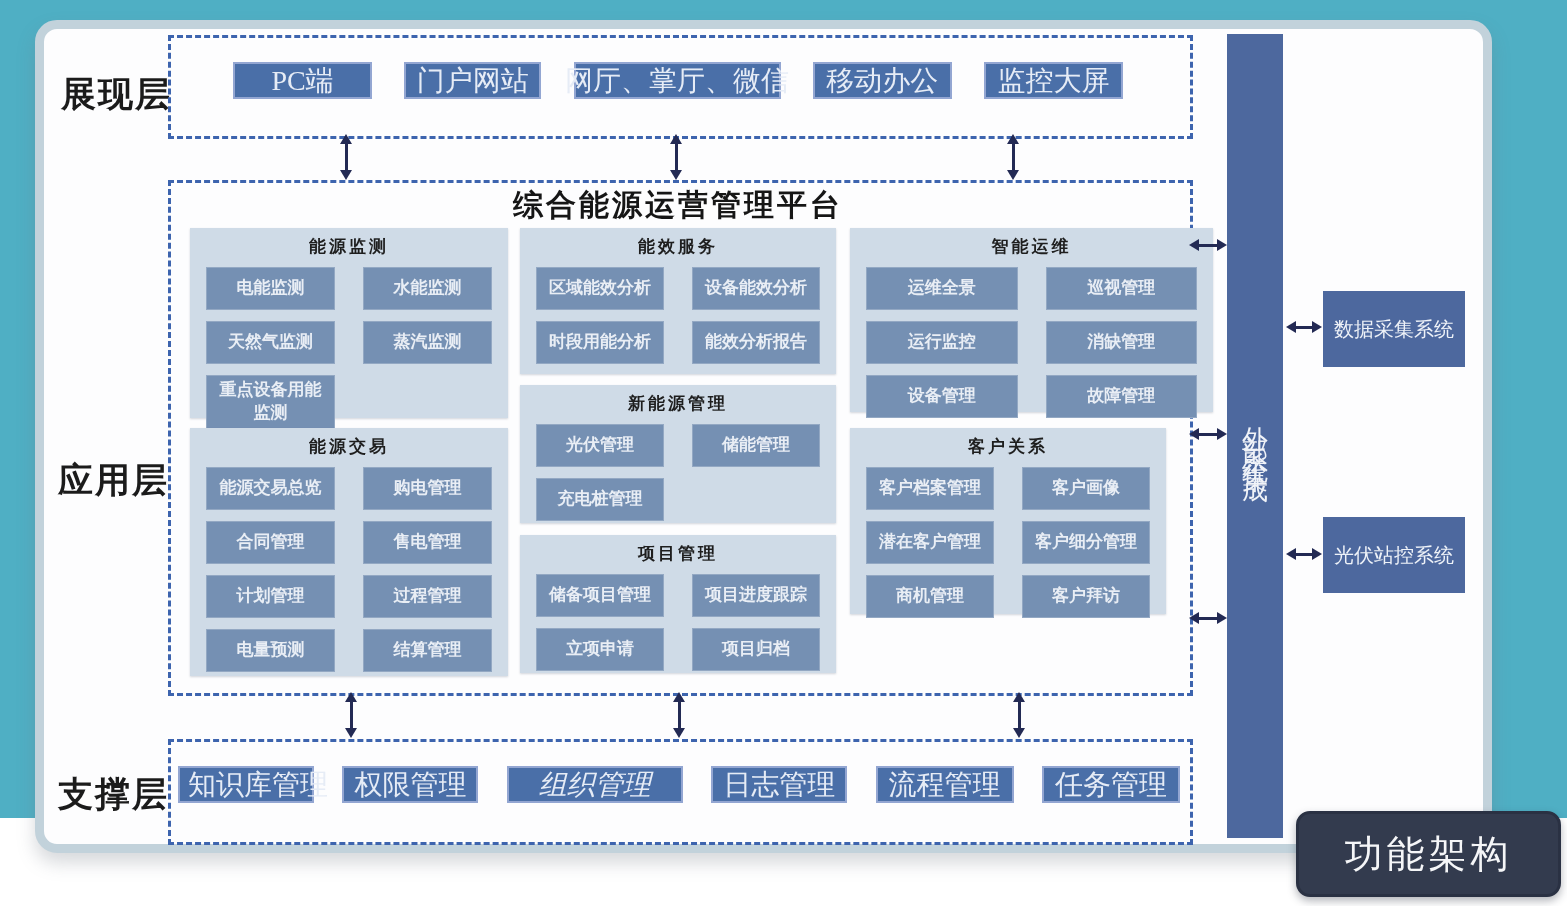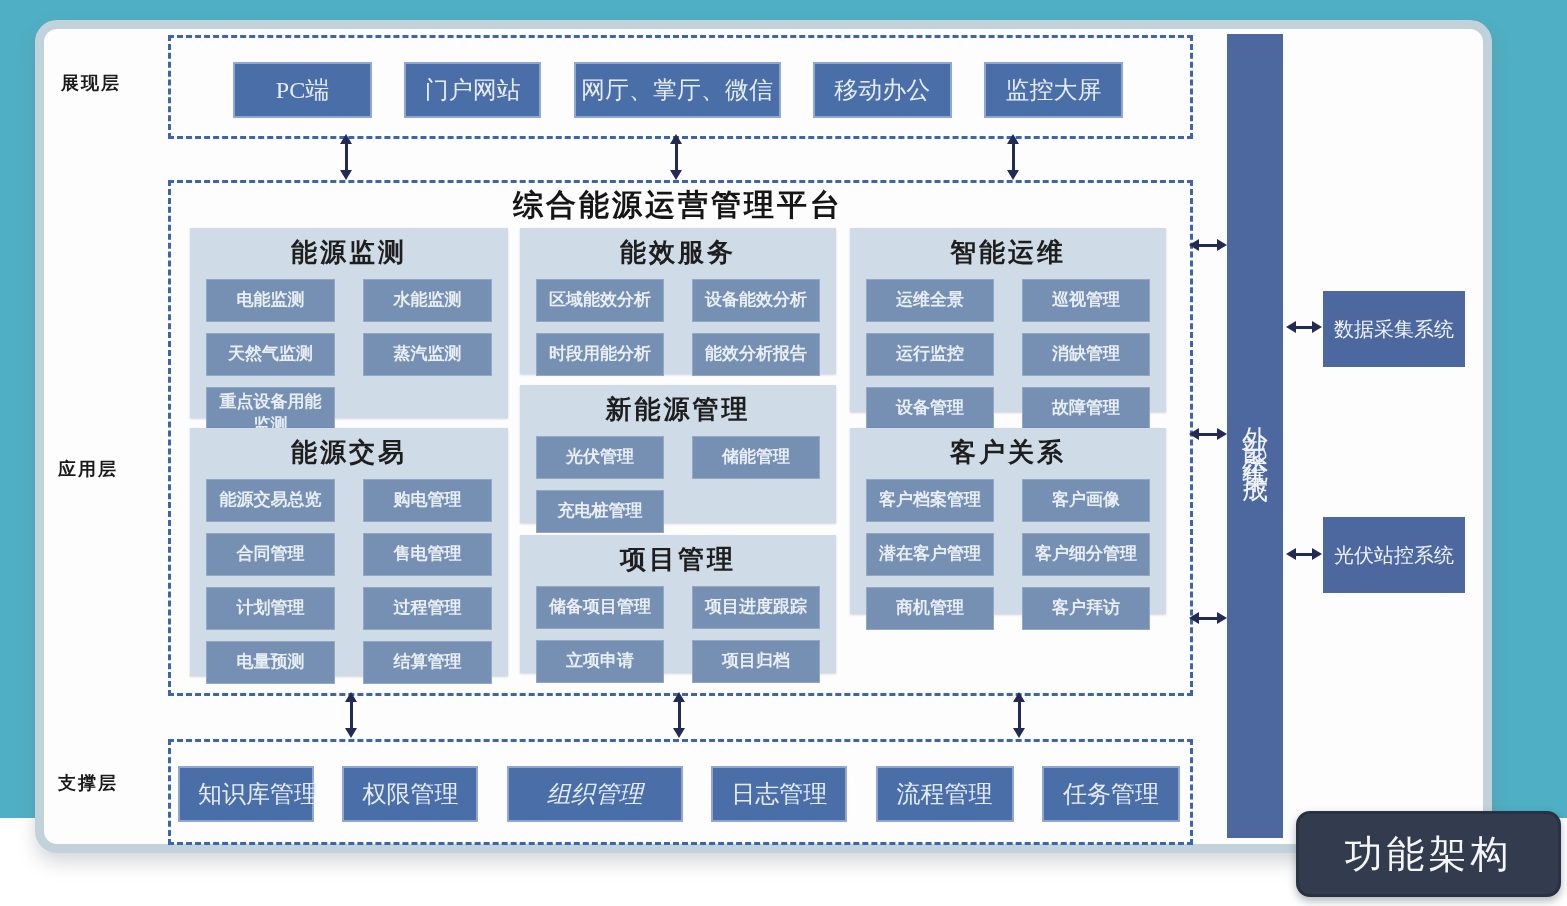--- a/index.html
+++ b/index.html
@@ -15,50 +15,50 @@
 
   
   .card{
     position:absolute;left:35px;top:20px;width:1439px;height:815px;
     background:#fdfdfe;border:9px solid #c2d2db;border-radius:22px;
     box-shadow:0 10px 18px rgba(110,120,130,.28);
   }
 
   
   .layer-label{
-    position:absolute;font-size:18px;font-weight:bold;color:#1b1b1b;
+    position:absolute;font-size:35px;font-weight:bold;color:#1b1b1b;
     letter-spacing:2px;white-space:nowrap;
   }
 
   
   .dashed-box{position:absolute;border:3px dashed #3d64ae;background:transparent;}
 
   
   .dark-row{position:absolute;display:flex;justify-content:space-between;align-items:center;}
   .dark-box{
     background:#4a6fa8;border:2px solid #93a6d2;color:#e6ecf6;
-    font-family:"Liberation Serif", serif;font-size:24px;
+    font-family:"Liberation Serif", serif;font-size:28px;
     display:flex;align-items:center;justify-content:center;
-    height:56px;text-align:center;box-sizing:border-box;white-space:nowrap;
+    height:37px;text-align:center;box-sizing:border-box;white-space:nowrap;
   }
 
   
   .platform-title{
     position:absolute;left:168px;top:185px;width:1020px;text-align:center;
     font-size:30px;font-weight:bold;color:#161616;letter-spacing:3px;
   }
 
   
   .panel{
     position:absolute;background:#cfdbe7;box-sizing:border-box;
     padding:5px 16px 10px 16px;box-shadow:0 1px 2px rgba(80,90,110,.25);
   }
   .panel-title{
     margin:2px 0 9px 0;text-align:center;font-family:"Liberation Serif", serif;
-    font-size:26px;font-weight:bold;color:#1e1e1e;letter-spacing:3px;
+    font-size:17px;font-weight:bold;color:#1e1e1e;letter-spacing:3px;
   }
   .panel-grid{display:grid;grid-template-columns:1fr 1fr;gap:11px 28px;}
   .mbox{
     background:#7590b3;color:#e9eef5;font-family:"Liberation Serif", serif;
     font-size:17px;min-height:43px;padding:4px 9px;box-sizing:content-box;
     display:flex;align-items:center;justify-content:center;text-align:center;
     line-height:1.35;box-shadow:inset 0 0 0 1px rgba(255,255,255,.22);
   }
   .panel-grid .mbox{padding:4px 8px;box-sizing:border-box;font-weight:bold;}
   .panel-grid .mbox > span{display:inline-block;max-width:111px;}
@@ -164,21 +164,21 @@
         </div>
       <div class="mbox">
           <span>时段用能分析</span>
         </div>
       <div class="mbox">
           <span>能效分析报告</span>
         </div>
     </div>
   </section>
 
-  <section class="panel" style="left:850px;top:228px;width:316px;height:184px;">
+  <section class="panel" style="left:850px;top:228px;width:363px;height:184px;">
     <h3 class="panel-title">智能运维</h3>
     <div class="panel-grid">
       <div class="mbox">
           <span>运维全景</span>
         </div>
       <div class="mbox">
           <span>巡视管理</span>
         </div>
       <div class="mbox">
           <span>运行监控</span>

